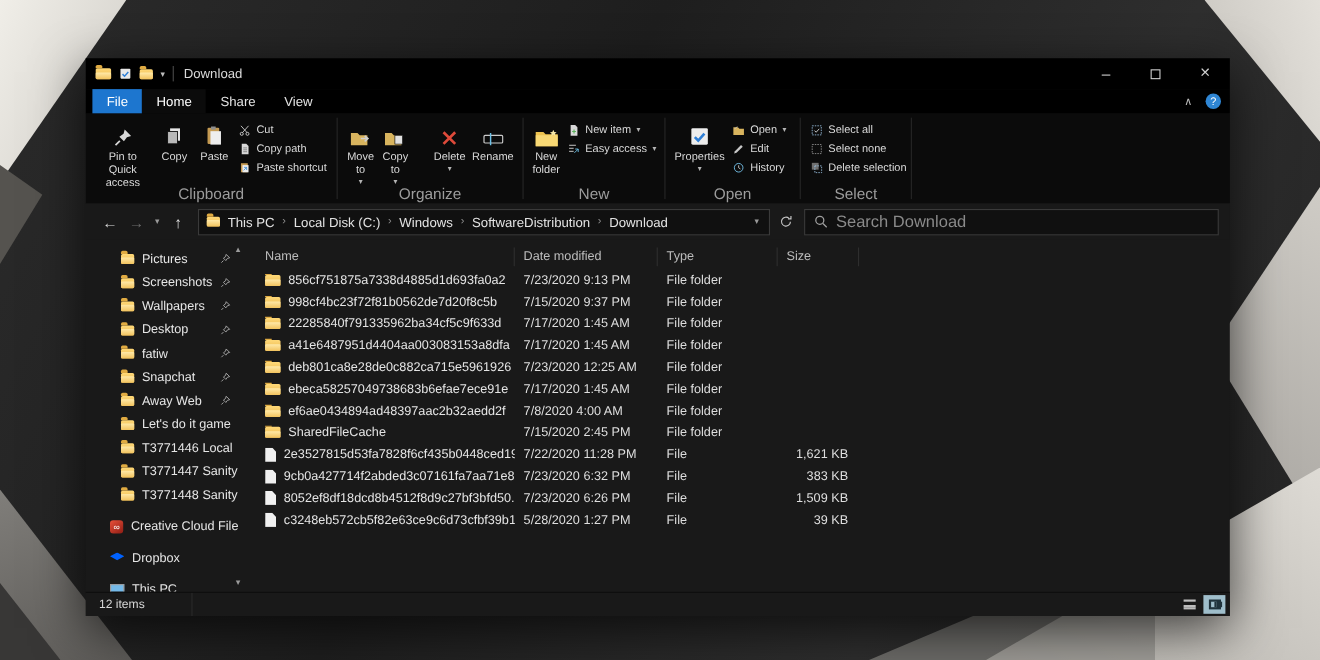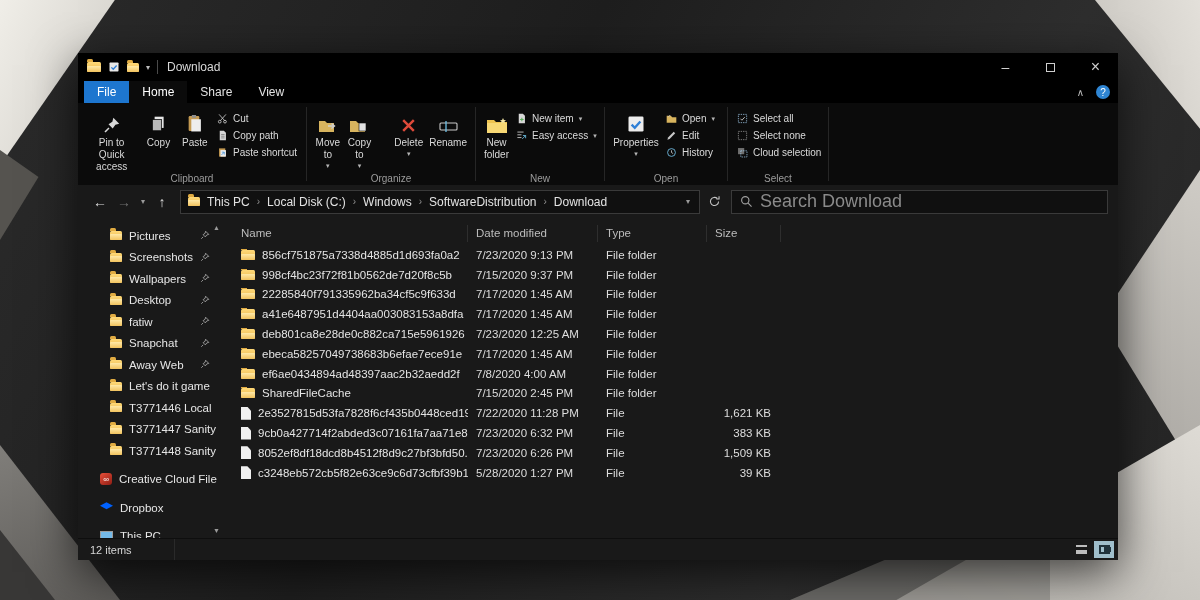--- a/index.html
+++ b/index.html
@@ -49,41 +49,41 @@
   .tab { padding:0 13px; display:flex; align-items:center; font-size:12px; color:#e2e2e2; }
   .tab.file { background:#1d76cf; color:#fff; margin-left:6px; }
   .tab.active { background:#0b0b0b; color:#fff; }
   .tabs-right { position:absolute; right:8px; top:0; height:100%; display:flex; align-items:center; gap:12px; }
   .collapse-ribbon { color:#bdbdbd; font-size:10px; }
   .help-btn { width:14px; height:14px; border-radius:50%; background:#2f86d4; color:#fff; font-size:10px; display:flex; align-items:center; justify-content:center; }
 
   
   .ribbon { height:82px; background:#0b0b0b; display:flex; align-items:stretch; overflow:hidden; }
   .rgroup { position:relative; display:flex; align-items:flex-start; padding:3px 5px 14px 5px; }
-  .glabel { position:absolute; bottom:1px; left:0; right:0; text-align:center; font-size:10px; color:#9c9c9c; }
+  .glabel { position:absolute; bottom:1px; left:0; right:0; text-align:center; font-size:14px; color:#9c9c9c; }
   .gsep { width:1px; background:#262626; margin:4px 0; }
   .rbig { display:flex; flex-direction:column; align-items:center; padding:2px 3px; font-size:10px; color:#dadada; text-align:center; line-height:1.2; }
   .rbig .bicon { height:26px; display:flex; align-items:flex-end; justify-content:center; margin-bottom:3px; }
   .dd { font-size:7px; color:#b5b5b5; line-height:1; margin-top:1px; }
   .rstack { display:flex; flex-direction:column; padding-top:4px;text-align:right; }
   .rsmall { display:flex; align-items:center; gap:5px; font-size:10px; color:#dadada; height:17px; padding:0 4px; white-space:nowrap; }
   .rsmall .dd { margin:0; }
 
   
   .navbar { height:33px; display:flex; align-items:center; background:#191919; padding:0 10px; }
   .navbtn { width:24px; text-align:center; font-size:14px; color:#dedede; flex:none; }
   .navbtn.fwd { color:#6e6e6e; }
   .navbtn.recent { font-size:8px; color:#9a9a9a; width:14px; }
   .addr { width:520px; height:24px; background:#101010; border:1px solid #3a3a3a; display:flex; align-items:center; padding:0 7px; gap:7px; margin-left:6px; flex:none; }
   .crumbs { display:flex; align-items:center; gap:7px; font-size:12px; color:#e3e3e3; flex:1; white-space:nowrap; overflow:hidden; }
   .crumb-sep { color:#8f8f8f; font-size:10px; }
   .addr-chevron { font-size:8px; color:#9a9a9a; padding:0 2px; }
   .refresh { margin-left:8px; flex:none; display:flex; align-items:center; }
   .searchbox { flex:1; height:24px; background:#101010; border:1px solid #3a3a3a; display:flex; align-items:center; gap:7px; padding:0 8px; margin-left:10px; }
-  .searchbox input { flex:1; background:transparent; border:0; outline:0; color:#ddd; font-size:18px; font-family:"Liberation Sans",sans-serif; }
+  .searchbox input { flex:1; background:transparent; border:0; outline:0; color:#ddd; font-size:15px; font-family:"Liberation Sans",sans-serif; }
   .searchbox input::placeholder { color:#8a8a8a; }
 
   
   .main { display:flex; height:320px; overflow:hidden; }
   .sidebar { width:145px; flex:none; position:relative; padding-top:7px; overflow:hidden; }
   .snav-item { height:21.5px; display:flex; align-items:center; gap:7px; padding-left:32px; font-size:11.5px; color:#e6e6e6; position:relative; white-space:nowrap; }
   .snav-item .pin { position:absolute; right:13px; top:5px; display:none; }
   .snav-item.pinned .pin { display:block; }
   .snav-item.top { padding-left:22px; margin-top:7px; }
   .cc-icon { width:12px; height:12px; border-radius:3px; background:linear-gradient(140deg,#e9503a,#8e1d14); color:#fff; font-size:8px; display:flex; align-items:center; justify-content:center; flex:none; }
@@ -380,21 +380,21 @@
           </span>
           <span>Select none</span>
         </div>
         <div class="rsmall">
           <span>
             <svg width="11" height="11" viewBox="0 0 16 16">
                 <rect x="1.5" y="1.5" width="9" height="9" fill="#6f6f6f"></rect>
                 <rect x="5.5" y="5.5" width="9" height="9" fill="none" stroke="#9fc8e8" stroke-width="1.1" stroke-dasharray="2 1.4"></rect>
               </svg>
           </span>
-          <span>Cloud selection</span>
+          <span>Delete selection</span>
         </div>
       </div>
       <div class="glabel">Select</div>
     </div>
     <div class="gsep"></div>
   </div>
 
   <div class="navbar">
     <span class="navbtn">←</span>
     <span class="navbtn fwd">→</span>

